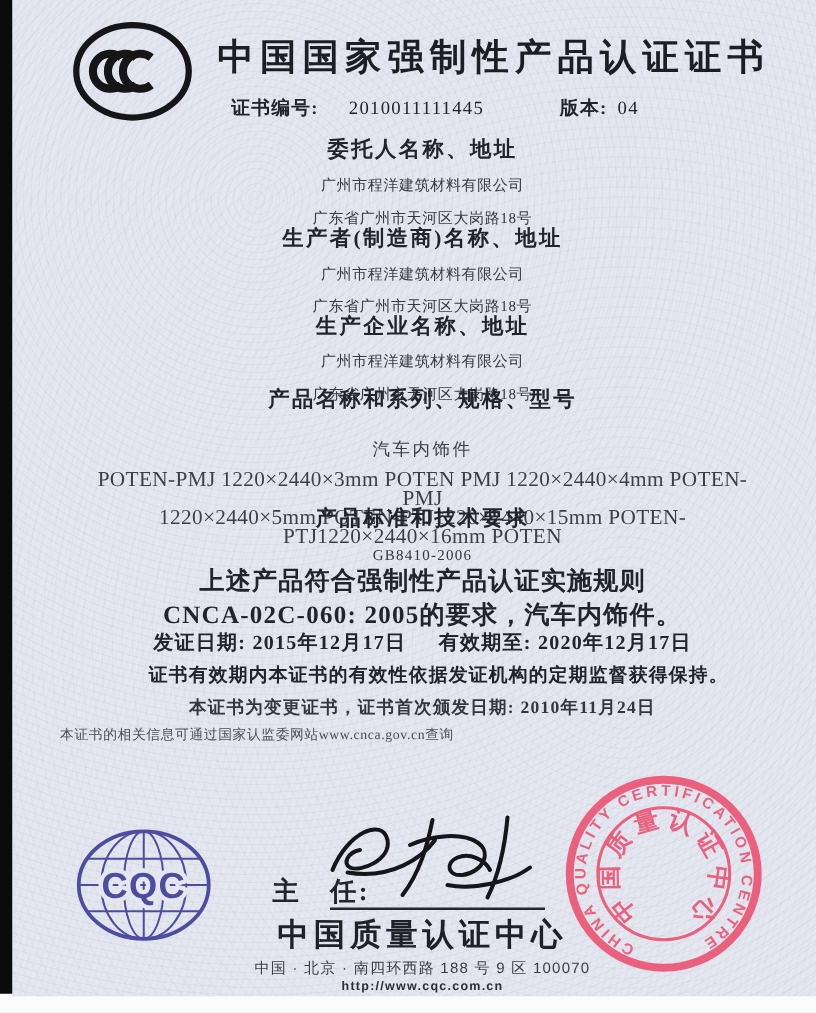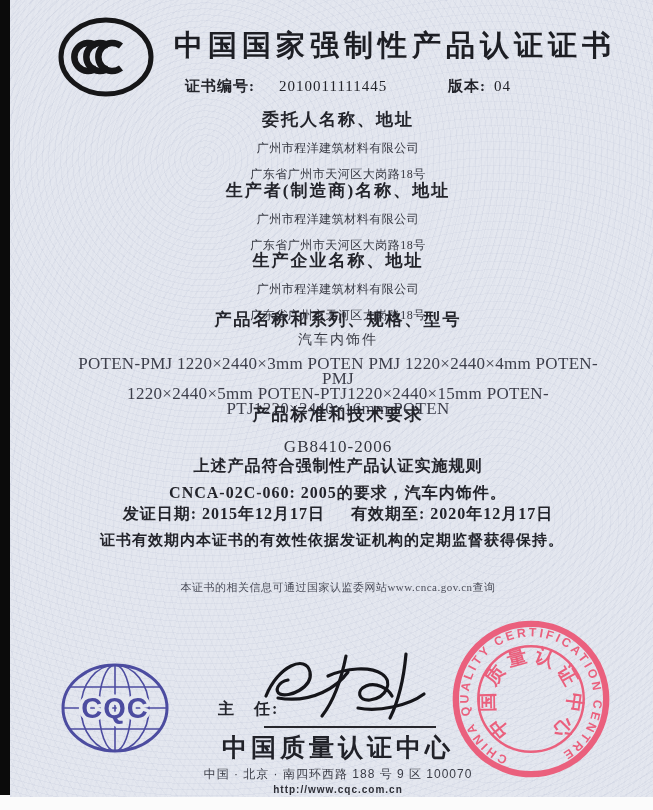--- a/index.html
+++ b/index.html
@@ -26,38 +26,38 @@
   }
   .cert-line{position:absolute;left:175px;top:77px;font-size:15px;letter-spacing:1px;}
   .cert-line b{font-weight:700;margin-right:24px;}
   .version-line{position:absolute;left:438px;top:77px;font-size:15px;letter-spacing:1px;}
   .version-line b{font-weight:700;margin-right:8px;text-align:center;}
 
   .sec{position:absolute;left:58px;width:540px;text-align:center;}
   .sec-h{font-size:17px;font-weight:700;letter-spacing:2px;color:#23242b;font-family:Liberation Serif, serif;}
   .sec-sub{font-size:12px;margin-top:9px;letter-spacing:.5px;color:#363842;}
   #sec-0{top:108px;} #sec-1{top:179px;} #sec-2{top:249px;} #sec-3{top:308px;} #sec-4{top:403px;}
-  .prod-name{font-size:14px;margin-top:0;letter-spacing:2px;color:#3a3c46;}
+  .prod-name{font-size:14px;margin-top:20px;letter-spacing:2px;color:#3a3c46;}
   .code-line{font-size:17px;line-height:15px;color:#3c3e4a;letter-spacing:.3px;margin-top:0;}
   .codes{margin-top:7px;}
-  .gb{font-size:17px;margin-top:11px;letter-spacing:1px;color:#35363f;}
+  .gb{font-size:12px;margin-top:11px;letter-spacing:1px;color:#35363f;}
 
   .statement{position:absolute;left:58px;top:452px;width:540px;text-align:center;
-    font-size:16px;font-weight:700;line-height:27px;letter-spacing:1px;}
+    font-size:20px;font-weight:700;line-height:27px;letter-spacing:1px;}
   .dates{position:absolute;left:58px;top:504px;width:540px;display:flex;
     justify-content:center;gap:26px;font-size:16px;font-weight:700;letter-spacing:1px;}
-  .note-1{position:absolute;left:32px;top:531px;width:580px;text-align:center;
+  .note-1{position:absolute;left:51px;top:531px;width:580px;text-align:center;
     font-size:15px;font-weight:700;letter-spacing:1px;}
   .note-2{position:absolute;left:38px;top:557px;width:580px;text-align:center;
     font-size:14px;font-weight:600;letter-spacing:1px;color:#34353e;}
-  .note-3{position:absolute;left:38px;top:580px;width:580px;text-align:center;
+  .note-3{position:absolute;left:38px;top:580px;width:580px;text-align:left;
     font-size:11px;color:#4a4c58;letter-spacing:.5px;}
 
   .cqc-logo{position:absolute;left:50px;top:660px;width:110px;height:96px;}
-  .director{position:absolute;left:208px;top:699px;font-size:16px;font-weight:700;letter-spacing:2px;}
+  .director{position:absolute;left:208px;top:699px;font-size:21px;font-weight:700;letter-spacing:2px;}
   .signature{position:absolute;left:248px;top:646px;width:186px;height:80px;}
   .sig-line{position:absolute;left:254px;top:726px;width:172px;height:2px;background:#26262c;}
   .org-name{position:absolute;left:138px;top:731px;width:380px;text-align:center;
     font-size:25px;font-weight:700;letter-spacing:4px;color:#202128;}
   .address{position:absolute;left:38px;top:766px;width:580px;text-align:center;
     font-size:12px;letter-spacing:1px;color:#393b45;}
   .website{position:absolute;left:38px;top:784px;width:580px;text-align:center;
     font-size:10px;font-weight:700;letter-spacing:1px;color:#2c2d35;}
   .stamp{position:absolute;left:438px;top:616px;width:166px;height:166px;opacity:.88;}
 </style>
@@ -120,20 +120,21 @@
     <div>上述产品符合强制性产品认证实施规则</div>
     <div>CNCA-02C-060: 2005的要求，汽车内饰件。</div>
   </div>
 
   <div class="dates kai">
     <span><b>发证日期:</b> <span>2015年12月17日</span></span>
     <span><b>有效期至:</b> <span>2020年12月17日</span></span>
   </div>
 
   <div class="note-1 kai">证书有效期内本证书的有效性依据发证机构的定期监督获得保持。</div>
+  <div class="note-2 kai">本证书为变更证书，证书首次颁发日期: 2010年11月24日</div>
   <div class="note-3 kai">本证书的相关信息可通过国家认监委网站www.cnca.gov.cn查询</div>
 
   <svg class="cqc-logo" viewBox="0 0 110 96">
     <g fill="none" stroke="#4c4ca0">
       <ellipse cx="55" cy="48" rx="52" ry="43" stroke-width="3"></ellipse>
       <ellipse cx="55" cy="48" rx="34" ry="43" stroke-width="1.6"></ellipse>
       <ellipse cx="55" cy="48" rx="16" ry="43" stroke-width="1.6"></ellipse>
       <line x1="55" y1="5" x2="55" y2="91" stroke-width="1.6"></line>
       <line x1="9.6" y1="27" x2="100.4" y2="27" stroke-width="1.6"></line>
       <line x1="3" y1="48" x2="107" y2="48" stroke-width="1.6"></line>

